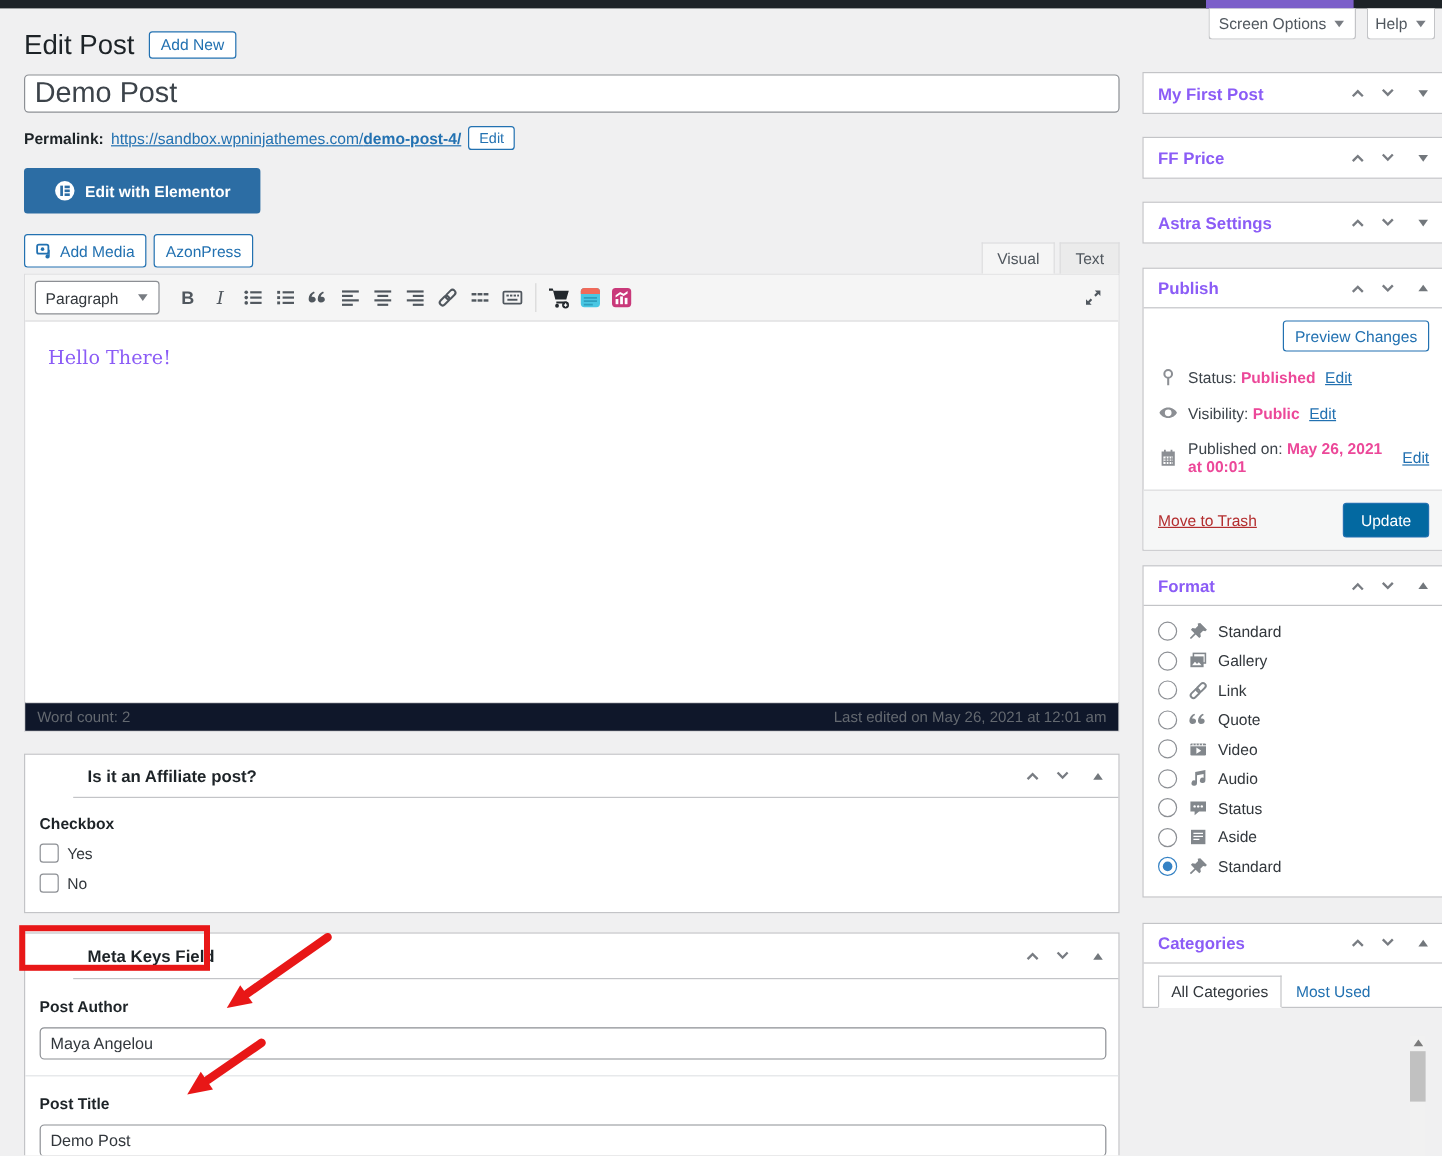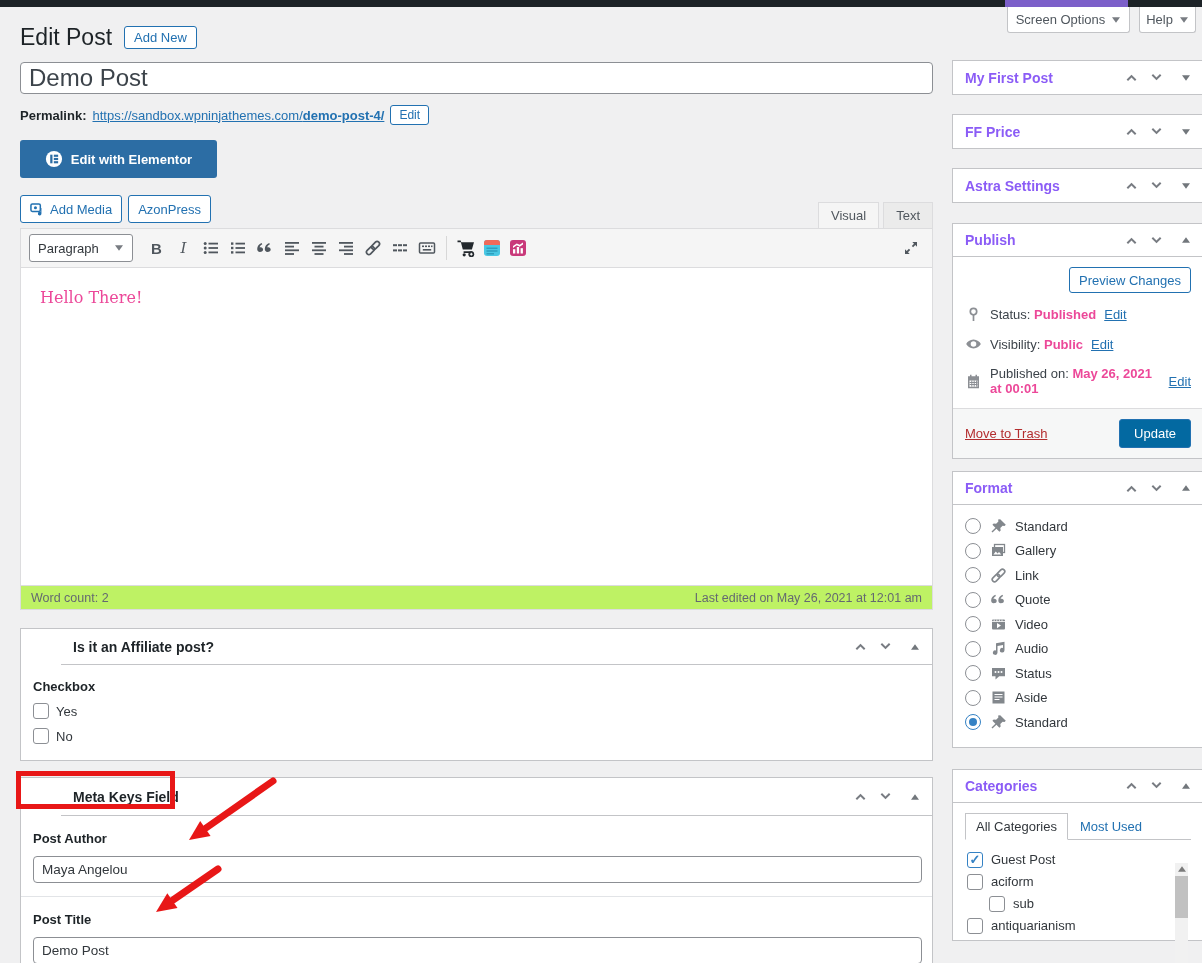--- a/index.html
+++ b/index.html
@@ -43,22 +43,22 @@
 .etab.inactive { background:#ebebeb; border:1px solid #dcdcde; border-bottom:none; margin-left:4px; }
 .editor-box { border:1px solid #dcdcde; background:#fff; }
 .mce-toolbar { height:39px; background:#f5f5f5; border-bottom:1px solid #dcdcde; display:flex; align-items:center; padding:0 8px; }
 .mce-select { width:104px; height:28px; background:#fff; border:1px solid #8c8f94; border-radius:3px;
   display:flex; align-items:center; justify-content:space-between; padding:0 8px; color:#32373c; cursor:pointer; margin-right:10px; }
 .tb-btn { width:27px; height:27px; display:flex; align-items:center; justify-content:center; color:#50575e; border-radius:2px; cursor:pointer; }
 .tbtxt { font-size:15px; }
 .tb-sep { width:1px; height:24px; background:#d7d7d7; margin:0 6px; }
 .tb-tile { width:26px; height:26px; display:flex; align-items:center; justify-content:center; cursor:pointer; }
 .mce-fullscreen { margin-left:auto; color:#50575e; }
-.mce-content { height:317px; padding:20px 19px; font-family:"DejaVu Serif",serif; font-size:16px; color:#ec4899; }
-.mce-status { height:24px; background:#bef264; border-top:1px solid #dcdcde; display:flex; align-items:center;
+.mce-content { height:317px; padding:20px 19px; font-family:"DejaVu Serif",serif; font-size:16px; color:#8b5cf6; }
+.mce-status { height:24px; background:#0f172a; border-top:1px solid #dcdcde; display:flex; align-items:center;
   justify-content:space-between; padding:0 10px; color:#646970; font-size:12.5px; }
 
 
 .postbox { margin-top:18px; background:#fff; border:1px solid #c3c4c7; }
 .postbox-header { display:flex; align-items:center; justify-content:space-between; border-bottom:1px solid #c3c4c7; padding:0 12px;margin-left:40px; }
 .postbox-header h2 { font-size:14px; font-weight:700; color:#1d2327; }
 .handle-actions { display:flex; align-items:center; gap:12px; color:#787c82; }
 .order-btn { cursor:pointer; display:inline-flex; color:#787c82; }
 .toggle-btn { cursor:pointer; display:inline-flex; color:#72777c; margin-left:6px; }
 #affiliate-box .postbox-header { height:36px; }
@@ -725,39 +725,20 @@
                 <path fill="currentColor" d="M5 2.2l4 5.6H1z"></path>
               </svg>
             </span>
         </div>
       </div>
       <div id="categories-body">
         <div class="cat-tabs">
           <div class="cat-tab-active">All Categories</div>
           <div class="cat-tab-link">Most Used</div>
         </div>
-        <div class="cat-panel">
-          <div class="cat-row" data-indent="0">
-            <span class="wpcheck" data-checked="true"></span>
-            <span>Guest Post</span>
-          </div>
-          <div class="cat-row" data-indent="0">
-            <span class="wpcheck" data-checked="false"></span>
-            <span>aciform</span>
-          </div>
-          <div class="cat-row" data-indent="1">
-            <span class="wpcheck" data-checked="false"></span>
-            <span>sub</span>
-          </div>
-          <div class="cat-row" data-indent="0">
-            <span class="wpcheck" data-checked="false"></span>
-            <span>antiquarianism</span>
-          </div>
-
-        </div>
         <div class="cat-scrollbar">
           <div class="cat-scroll-up">
               <svg width="10" height="10" viewBox="0 0 10 10">
                 <path fill="currentColor" d="M5 2.2l4 5.6H1z"></path>
               </svg>
             </div>
           <div class="cat-scroll-thumb"></div>
         </div>
       </div>
     </div>

